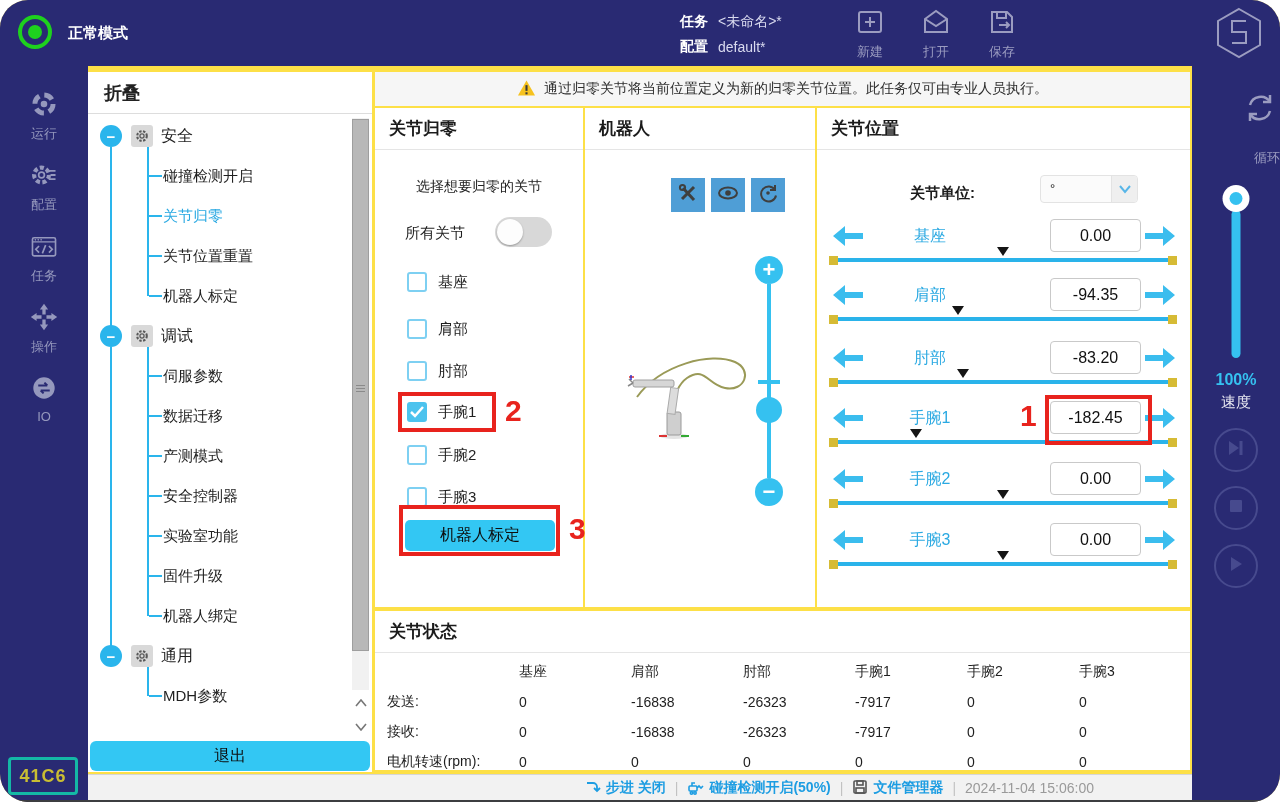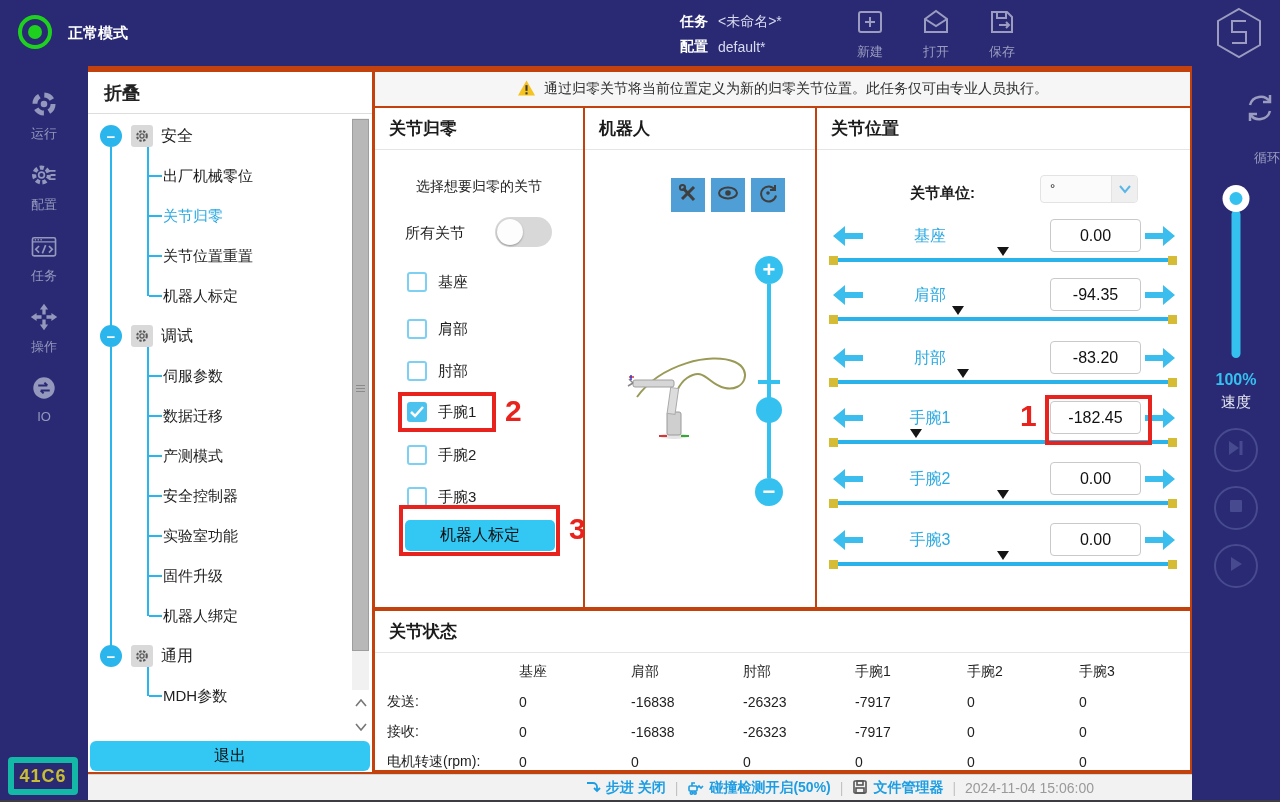--- a/index.html
+++ b/index.html
@@ -1,35 +1,35 @@
 <!DOCTYPE html>
 <html><head>
 <meta charset="utf-8">
 <style>
   * { margin:0; padding:0; box-sizing:border-box; }
   body { font-family:"Liberation Sans","DejaVu Sans",sans-serif; }
-  .page { position:relative; width:1280px; height:802px; background:#c2410c; overflow:hidden; }
+  .page { position:relative; width:1280px; height:802px; background:#fde047; overflow:hidden;border-radius:28px; }
 
   
   .topbar { position:absolute; left:0; top:0; width:1280px; height:66px; background:#292a73; }
   .status-ring { position:absolute; left:18px; top:15px; width:34px; height:34px; border:4px solid #1ed11e; border-radius:50%; }
   .status-ring::after { content:''; position:absolute; left:50%; top:50%; transform:translate(-50%,-50%); width:14px; height:14px; background:#1ed11e; border-radius:50%; }
   .mode-label { position:absolute; left:68px; top:0; height:66px; display:flex; align-items:center; color:#fff; font-size:15px; font-weight:bold; }
   .tc-block { position:absolute; left:680px; top:9px; font-size:14px; }
   .tc-row { height:25px; display:flex; gap:10px; align-items:center; }
   .tc-label { color:#fff; font-weight:bold; }
   .tc-value { color:#d9daef; }
   .actions { position:absolute; left:838px; top:7px; display:flex; gap:2px; }
   .action { width:64px; display:flex; flex-direction:column; align-items:center; gap:3px; color:#9b9cc0; font-size:13px; cursor:pointer; }
   .logo { position:absolute; left:1214px; top:7px; }
 
   
   .lsidebar { position:absolute; left:0; top:66px; width:88px; height:736px; background:#292a73; display:flex; flex-direction:column; align-items:center; padding-top:24px; gap:18px; }
   .nav-item { display:flex; flex-direction:column; align-items:center; gap:4px; color:#9598bd; font-size:13px; cursor:pointer; }
-  .badge { position:absolute; left:8px; bottom:7px; width:70px; height:38px; border:6px solid #14b8a6; border-radius:4px; display:flex; align-items:center; justify-content:center; font-size:18px; font-weight:bold; color:#c9bd33; letter-spacing:1px; }
+  .badge { position:absolute; left:8px; bottom:7px; width:70px; height:38px; border:3px solid #14b8a6; border-radius:4px; display:flex; align-items:center; justify-content:center; font-size:18px; font-weight:bold; color:#c9bd33; letter-spacing:1px; }
 
   .rsidebar { position:absolute; left:1192px; top:66px; width:88px; height:736px; background:#292a73; }
   .loop-block { position:absolute; top:22px; left:0; width:88px; display:flex; flex-direction:column; align-items:flex-end; gap:18px; color:#9b9cc0; font-size:13px; }
   .speed-track { position:absolute; left:50%; top:144px; transform:translateX(-50%); width:9px; height:148px; background:#35c1f0; border-radius:5px; }
   .speed-handle { position:absolute; left:50%; transform:translateX(-50%); top:119px; width:27px; height:27px; background:#fff; border-radius:50%; cursor:pointer; }
   .speed-handle::after { content:''; position:absolute; inset:7px; background:#35c1f0; border-radius:50%; }
   .speed-val { position:absolute; top:305px; width:100%; text-align:center; color:#35c1f0; font-weight:bold; font-size:16px; }
   .speed-lab { position:absolute; top:327px; width:100%; text-align:center; color:#e8e8f2; font-size:15px; }
   .pbtn { position:absolute; left:50%; transform:translateX(-50%); width:44px; height:44px; border:2px solid #474a8e; border-radius:50%; display:flex; align-items:center; justify-content:center; cursor:pointer; }
 
@@ -250,21 +250,21 @@
             <span class="tree-gear">
               <svg width="16" height="16" viewBox="0 0 20 20">
                 <circle cx="10" cy="10" r="6" fill="none" stroke="#5a5a5a" stroke-width="2.6" stroke-dasharray="3 1.8"></circle>
                 <circle cx="10" cy="10" r="2.6" fill="none" stroke="#5a5a5a" stroke-width="1.6"></circle>
               </svg>
             </span>
             <span class="tree-glabel">安全</span>
           </div>
           <div class="tree-children">
             <div class="tree-child">
-              <span>出厂机械零位</span>
+              <span>碰撞检测开启</span>
             </div>
             <div class="tree-child selected">
               <span>关节归零</span>
             </div>
             <div class="tree-child">
               <span>关节位置重置</span>
             </div>
             <div class="tree-child">
               <span>机器人标定</span>
             </div>

